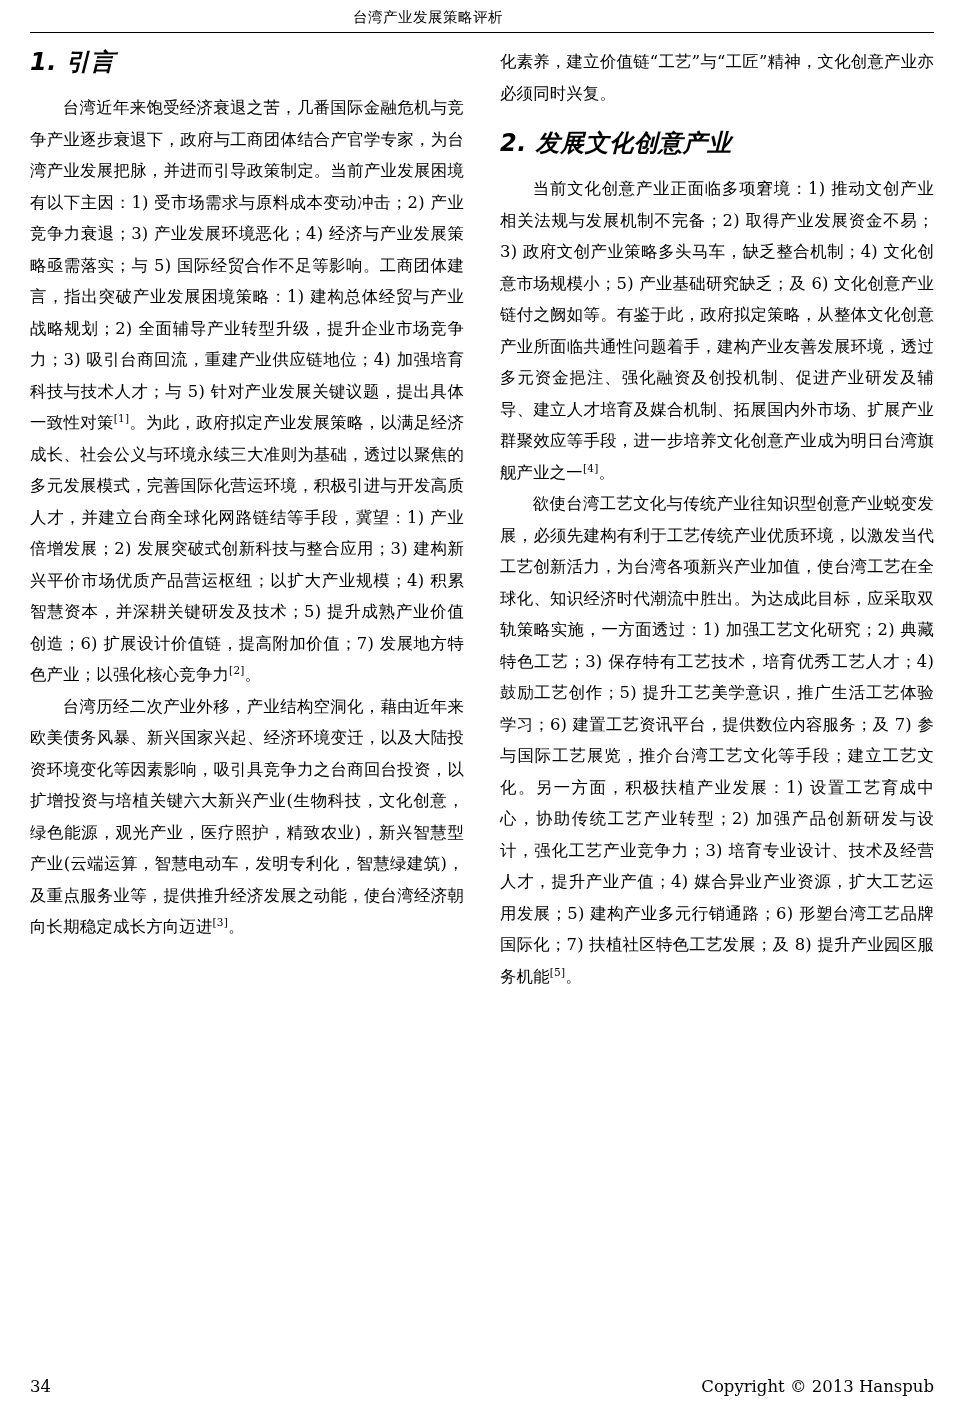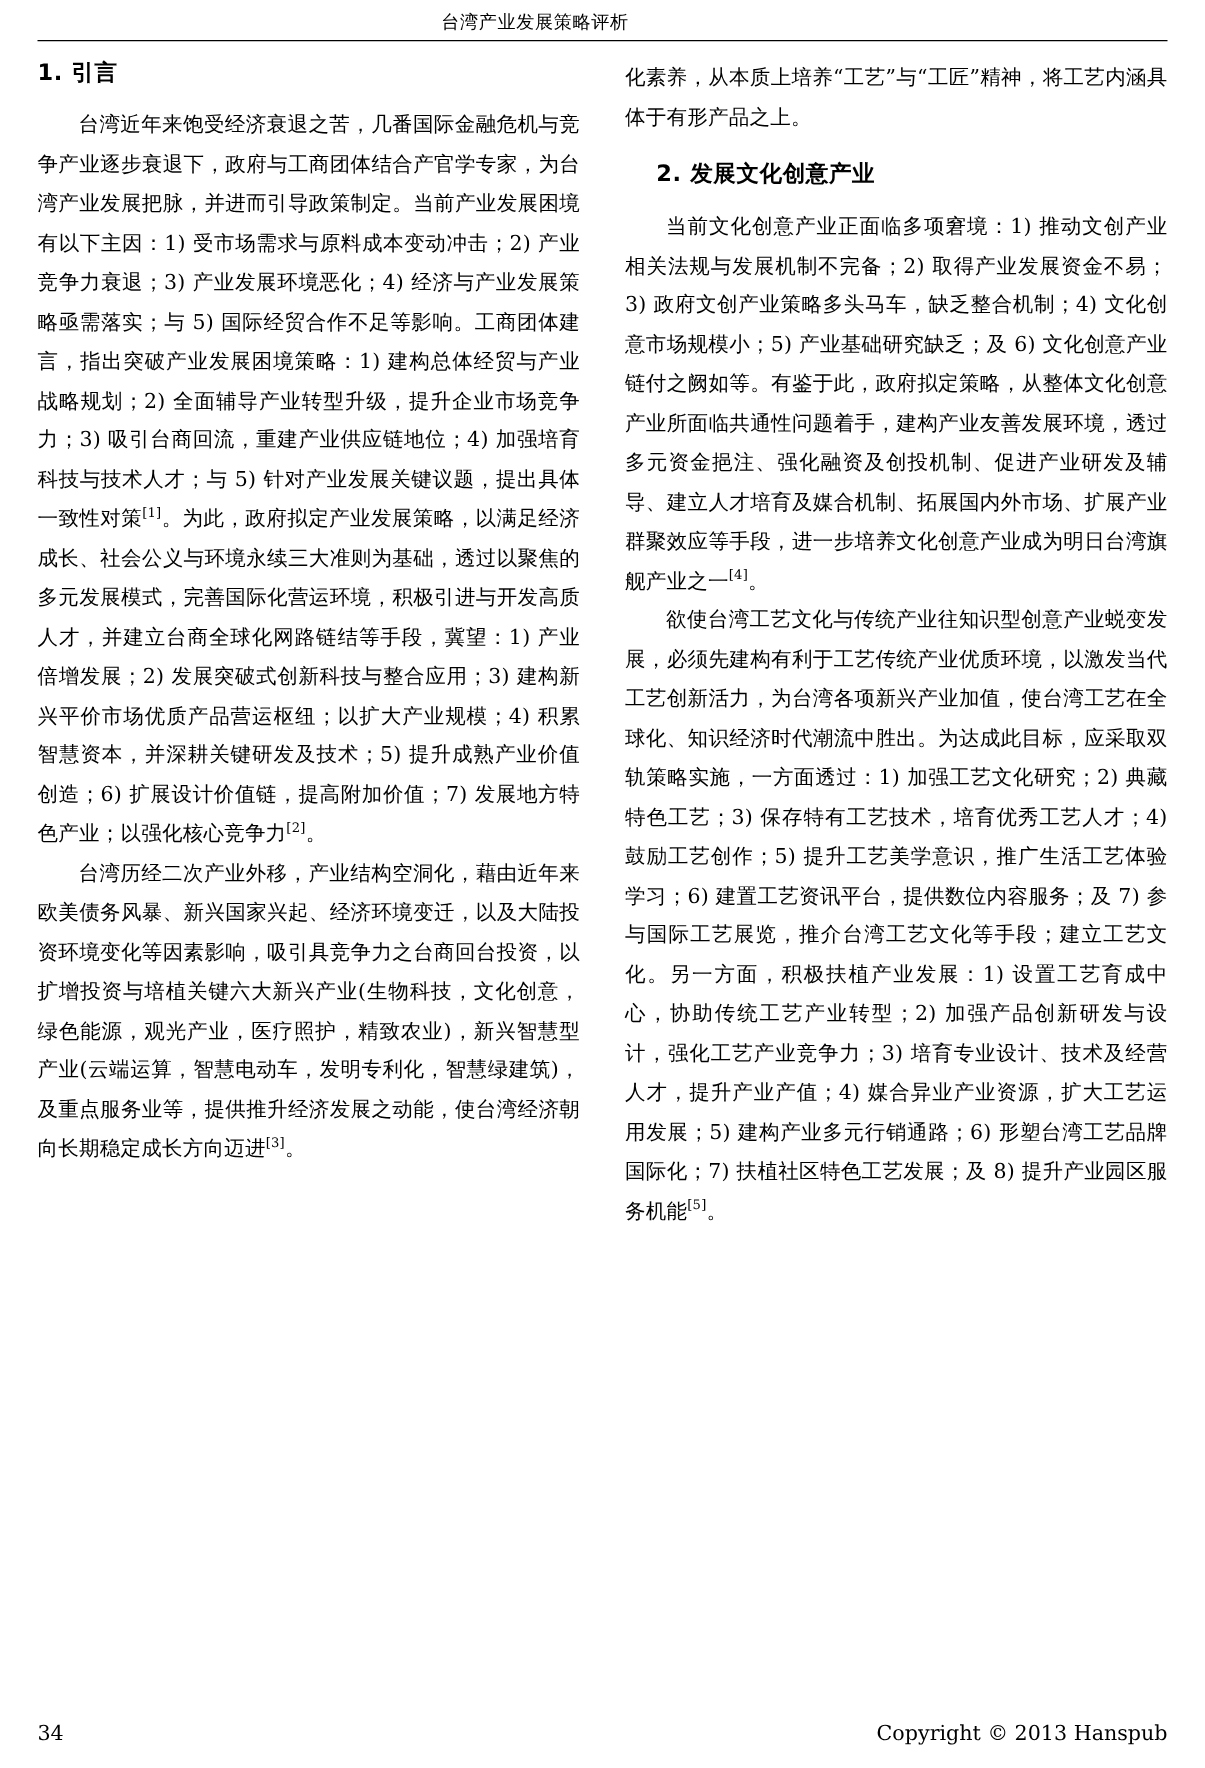--- a/index.html
+++ b/index.html
@@ -44,28 +44,28 @@
     height: 1296px;
     display: flex;
     gap: 36px;
   }
   .col {
     width: 434px;
     box-sizing: border-box;
   }
   h2.section {
     font-family: "DejaVu Sans", "Liberation Sans", sans-serif;
-    font-size: 18px;
+    font-size: 24px;
     font-weight: bold;
     margin: 0 0 14px 0;
     letter-spacing: 0.5px;
+    font-style: italic;
   }
   h2.section.tight {
     margin-top: 18px;
-    margin-left: 25px;
   }
   p.para {
     margin: 0;
     font-size: 16.4px;
     line-height: 1.92;
     text-align: justify;
     text-justify: inter-ideograph;
     text-indent: 2em;
     letter-spacing: 0.2px;
   }
@@ -105,21 +105,21 @@
 
   <div class="body">
 
     <div class="col">
       <h2 class="section">1.  引言</h2>
       <p class="para">台湾近年来饱受经济衰退之苦，几番国际金融危机与竞争产业逐步衰退下，政府与工商团体结合产官学专家，为台湾产业发展把脉，并进而引导政策制定。当前产业发展困境有以下主因：1) 受市场需求与原料成本变动冲击；2) 产业竞争力衰退；3) 产业发展环境恶化；4) 经济与产业发展策略亟需落实；与 5) 国际经贸合作不足等影响。工商团体建言，指出突破产业发展困境策略：1) 建构总体经贸与产业战略规划；2) 全面辅导产业转型升级，提升企业市场竞争力；3) 吸引台商回流，重建产业供应链地位；4) 加强培育科技与技术人才；与 5) 针对产业发展关键议题，提出具体一致性对策<sup>[1]</sup>。为此，政府拟定产业发展策略，以满足经济成长、社会公义与环境永续三大准则为基础，透过以聚焦的多元发展模式，完善国际化营运环境，积极引进与开发高质人才，并建立台商全球化网路链结等手段，冀望：1) 产业倍增发展；2) 发展突破式创新科技与整合应用；3) 建构新兴平价市场优质产品营运枢纽；以扩大产业规模；4) 积累智慧资本，并深耕关键研发及技术；5) 提升成熟产业价值创造；6) 扩展设计价值链，提高附加价值；7) 发展地方特色产业；以强化核心竞争力<sup>[2]</sup>。</p>
       <p class="para">台湾历经二次产业外移，产业结构空洞化，藉由近年来欧美债务风暴、新兴国家兴起、经济环境变迁，以及大陆投资环境变化等因素影响，吸引具竞争力之台商回台投资，以扩增投资与培植关键六大新兴产业(生物科技，文化创意，绿色能源，观光产业，医疗照护，精致农业)，新兴智慧型产业(云端运算，智慧电动车，发明专利化，智慧绿建筑)，及重点服务业等，提供推升经济发展之动能，使台湾经济朝向长期稳定成长方向迈进<sup>[3]</sup>。</p>
     </div>
 
     <div class="col">
-      <p class="para noindent">化素养，从本质上培养“工艺”与“工匠”精神，将工艺内涵具体于有形产品之上。</p>
+      <p class="para noindent">化素养，建立价值链“工艺”与“工匠”精神，文化创意产业亦必须同时兴复。</p>
       <h2 class="section tight">2.  发展文化创意产业</h2>
       <p class="para">当前文化创意产业正面临多项窘境：1) 推动文创产业相关法规与发展机制不完备；2) 取得产业发展资金不易；3) 政府文创产业策略多头马车，缺乏整合机制；4) 文化创意市场规模小；5) 产业基础研究缺乏；及 6) 文化创意产业链付之阙如等。有鉴于此，政府拟定策略，从整体文化创意产业所面临共通性问题着手，建构产业友善发展环境，透过多元资金挹注、强化融资及创投机制、促进产业研发及辅导、建立人才培育及媒合机制、拓展国内外市场、扩展产业群聚效应等手段，进一步培养文化创意产业成为明日台湾旗舰产业之一<sup>[4]</sup>。</p>
       <p class="para">欲使台湾工艺文化与传统产业往知识型创意产业蜕变发展，必须先建构有利于工艺传统产业优质环境，以激发当代工艺创新活力，为台湾各项新兴产业加值，使台湾工艺在全球化、知识经济时代潮流中胜出。为达成此目标，应采取双轨策略实施，一方面透过：1) 加强工艺文化研究；2) 典藏特色工艺；3) 保存特有工艺技术，培育优秀工艺人才；4) 鼓励工艺创作；5) 提升工艺美学意识，推广生活工艺体验学习；6) 建置工艺资讯平台，提供数位内容服务；及 7) 参与国际工艺展览，推介台湾工艺文化等手段；建立工艺文化。另一方面，积极扶植产业发展：1) 设置工艺育成中心，协助传统工艺产业转型；2) 加强产品创新研发与设计，强化工艺产业竞争力；3) 培育专业设计、技术及经营人才，提升产业产值；4) 媒合异业产业资源，扩大工艺运用发展；5) 建构产业多元行销通路；6) 形塑台湾工艺品牌国际化；7) 扶植社区特色工艺发展；及 8) 提升产业园区服务机能<sup>[5]</sup>。</p>
     </div>
 
   </div>
 
   <div class="footer">
     <div class="page-no">34</div>
     <div class="copyright">Copyright © 2013 Hanspub</div>

